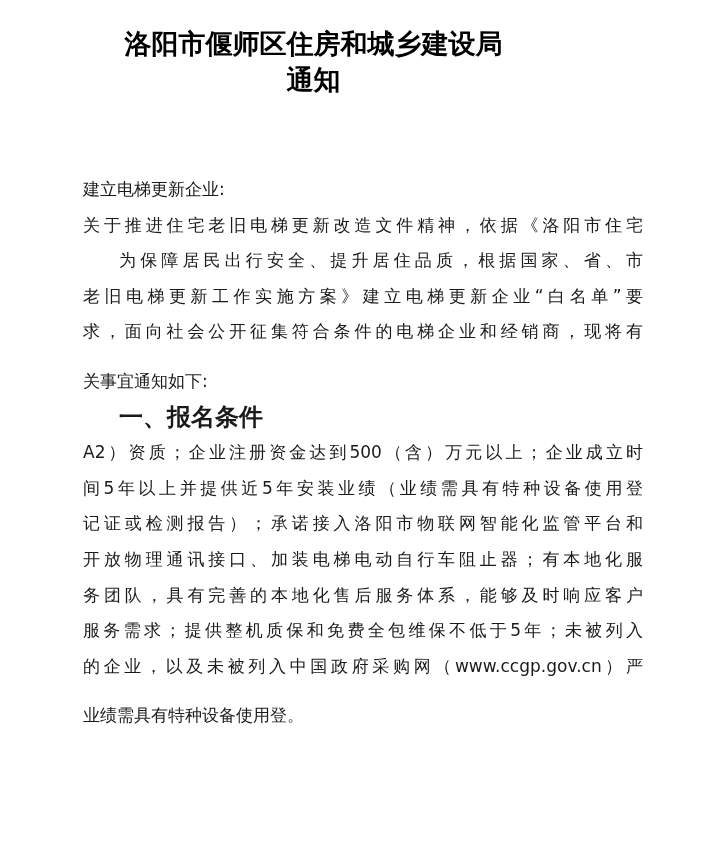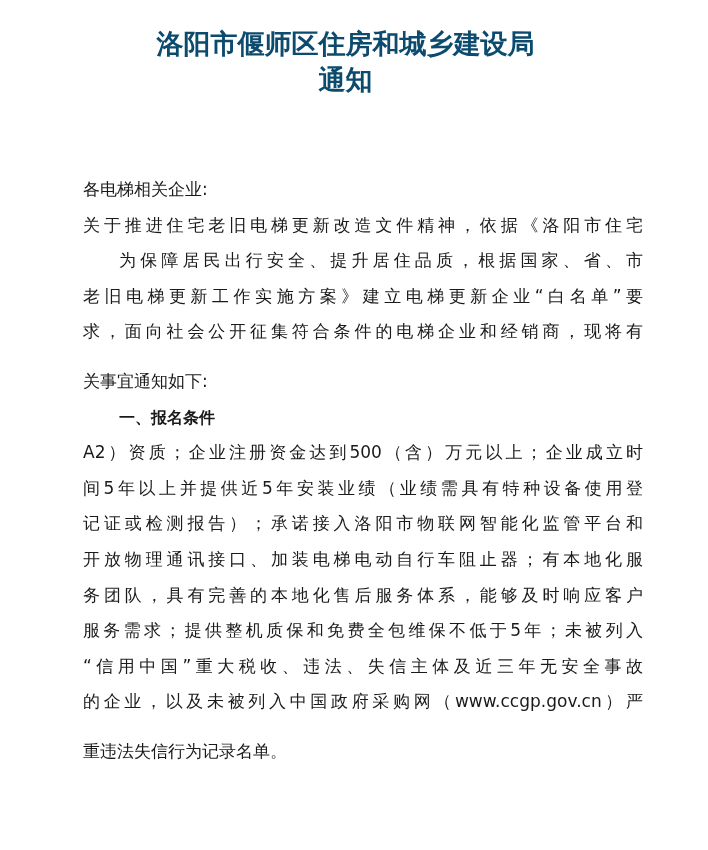--- a/index.html
+++ b/index.html
@@ -24,23 +24,22 @@
     .title-block {
       position: absolute;
       left: 0;
       top: 26px;
       width: 627px;
       text-align: center;
       font-family: "DejaVu Serif", "Liberation Serif", serif;
       font-weight: bold;
       font-size: 27px;
       line-height: 36px;
-      color: #0c4a6e;
+      color: #000000;
       letter-spacing: 0px;
-      margin-left: 32px;
     }
     .title-line {
       display: block;
       white-space: nowrap;
     }
     .body-block {
       position: absolute;
       left: 83px;
       top: 172px;
       width: 560px;
@@ -58,56 +57,55 @@
     }
     .line.last {
       text-align-last: left;
       margin-top: 14px;
     }
     .indent {
       padding-left: 36px;
     }
     .section-heading {
       font-weight: bold;
-      font-size: 16px;
+      font-size: 24px;
       text-align-last: left;
     }
     .salutation {
       text-align-last: left;
     }
   </style>
 </head>
 <body>
 
 <div class="page">
 
   <div class="title-block">
     <span class="title-line">洛阳市偃师区住房和城乡建设局</span>
     <span class="title-line">通知</span>
   </div>
 
   <div class="body-block">
-    <span class="line salutation">各电梯相关企业:</span>
+    <span class="line salutation">建立电梯更新企业:</span>
 
     <div>
       <span class="line">关于推进住宅老旧电梯更新改造文件精神，依据《洛阳市住宅</span>
       <span class="line indent">为保障居民出行安全、提升居住品质，根据国家、省、市</span>
       <span class="line">老旧电梯更新工作实施方案》建立电梯更新企业“白名单”要</span>
       <span class="line">求，面向社会公开征集符合条件的电梯企业和经销商，现将有</span>
       <span class="line last">关事宜通知如下:</span>
     </div>
 
     <span class="line indent section-heading">一、报名条件</span>
 
     <div>
       <span class="line">A2）资质；企业注册资金达到500（含）万元以上；企业成立时</span>
       <span class="line">间5年以上并提供近5年安装业绩（业绩需具有特种设备使用登</span>
       <span class="line">记证或检测报告）；承诺接入洛阳市物联网智能化监管平台和</span>
       <span class="line">开放物理通讯接口、加装电梯电动自行车阻止器；有本地化服</span>
       <span class="line">务团队，具有完善的本地化售后服务体系，能够及时响应客户</span>
       <span class="line">服务需求；提供整机质保和免费全包维保不低于5年；未被列入</span>
-      <span class="line">“信用中国”重大税收、违法、失信主体及近三年无安全事故</span>
       <span class="line">的企业，以及未被列入中国政府采购网（www.ccgp.gov.cn）严</span>
-      <span class="line last">重违法失信行为记录名单。</span>
+      <span class="line last">业绩需具有特种设备使用登。</span>
     </div>
   </div>
 
 </div>
 
 </body></html>

